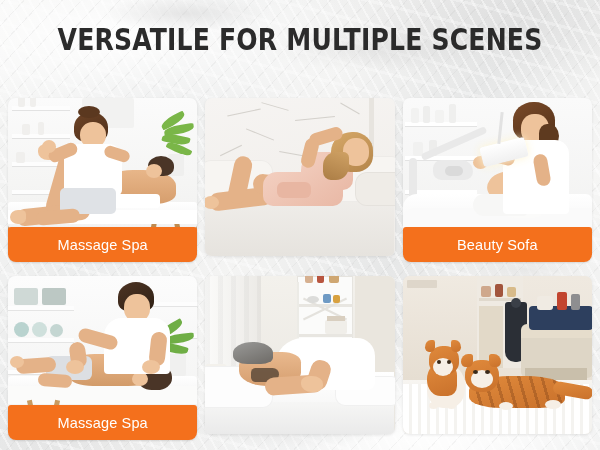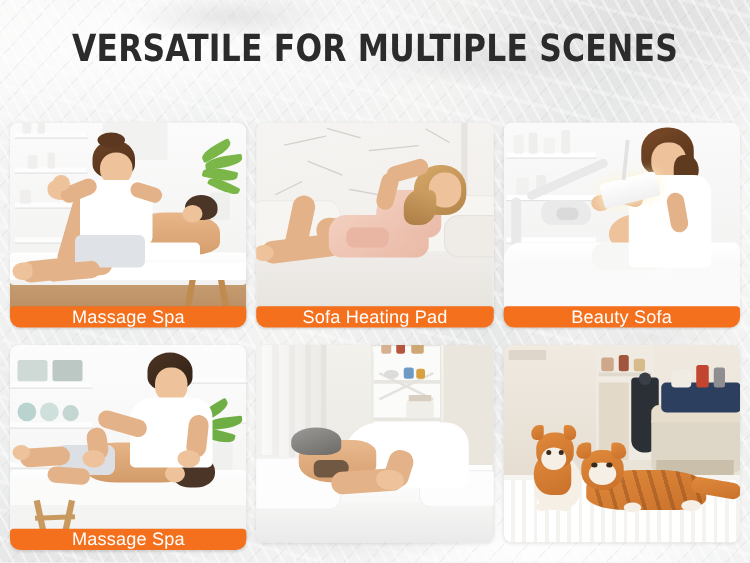--- a/index.html
+++ b/index.html
@@ -63,21 +63,21 @@
 
   .card{position:relative;width:189.33px;height:164px;}
   .photo{
     position:absolute;left:0;top:0;width:100%;height:158px;
     border-radius:7px;overflow:hidden;background:#ededed;
     box-shadow:0 1px 3px rgba(0,0,0,.09);
   }
   .photo *{position:absolute;}
 
   .caption{
-    position:absolute;left:0;bottom:0;width:100%;height:17px;
+    position:absolute;left:0;bottom:0;width:100%;height:35px;
     background:#f4701c;
     border-radius:3px 3px 8px 8px;
     display:flex;align-items:center;justify-content:center;
     box-shadow:0 1px 2px rgba(0,0,0,.12);
     z-index:2;
   }
   .caption span{
     color:#ffffff;font-size:14.5px;line-height:16px;font-weight:400;
     letter-spacing:.15px;white-space:nowrap;
   }
@@ -226,23 +226,20 @@
           <div class="robe" style="left:58px;top:74px;width:80px;height:34px;border-radius:14px 18px 10px 10px;"></div>
           <div class="robe" style="left:96px;top:54px;width:52px;height:38px;border-radius:18px 20px 10px 12px;"></div>
           <div style="left:72px;top:84px;width:34px;height:16px;background:#e8b6a2;border-radius:6px;"></div>
 
           <div class="hair-blond" style="left:126px;top:34px;width:42px;height:40px;border-radius:50% 46% 40% 46%;background:linear-gradient(150deg,#d6a868,#b4854a);"></div>
           <div class="skin-l" style="left:138px;top:40px;width:26px;height:28px;border-radius:46%;"></div>
           <div class="hair-blond" style="left:118px;top:54px;width:26px;height:28px;border-radius:50% 20% 50% 30%;background:linear-gradient(200deg,#cfa164,#ab7d45);"></div>
 
           <div class="skin" style="left:104px;top:32px;width:34px;height:13px;border-radius:8px;transform:rotate(-16deg);"></div>
           <div class="skin" style="left:98px;top:40px;width:14px;height:30px;border-radius:8px;transform:rotate(14deg);"></div>
-        </div>
-        <div class="caption">
-          <span>Sofa Heating Pad</span>
         </div>
       </div>
 
       <div class="card c3">
         <div class="photo">
           <div class="wall"></div>
           <div class="rack" style="left:2px;top:24px;width:72px;height:4px;"></div>
           <div class="rack" style="left:2px;top:58px;width:72px;height:4px;"></div>
           <div class="rack" style="left:2px;top:92px;width:72px;height:4px;"></div>
           <div style="left:8px;top:10px;width:8px;height:15px;background:#f2f2f1;border-radius:2px;"></div>

